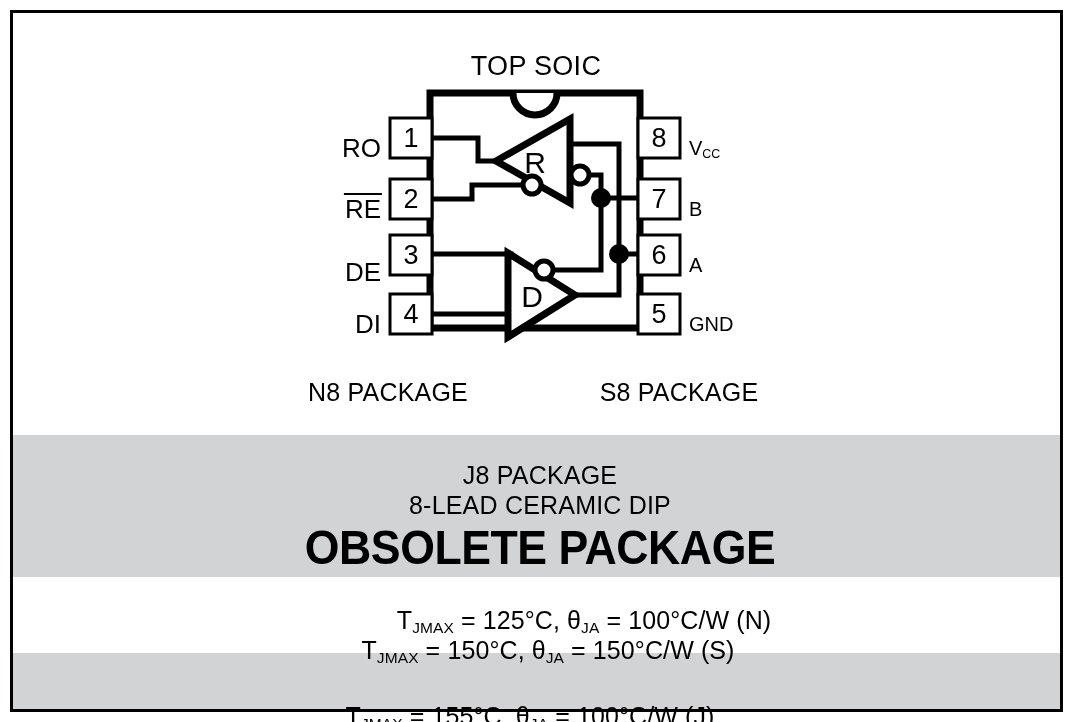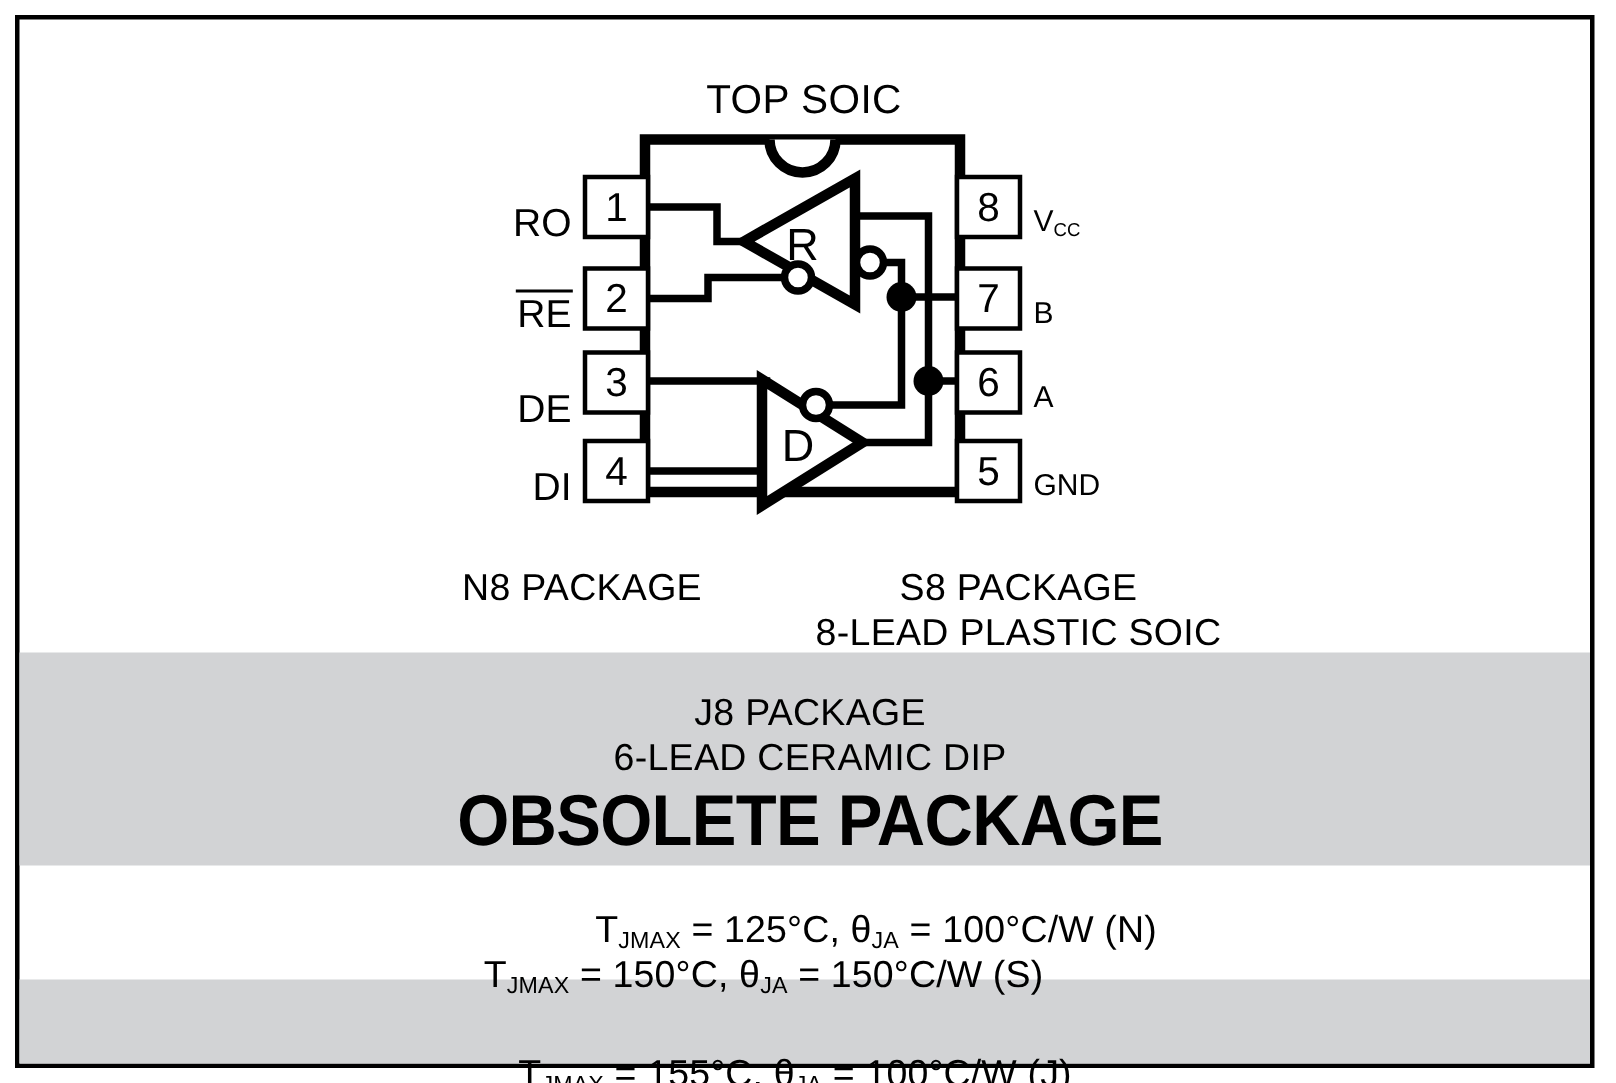--- a/index.html
+++ b/index.html
@@ -98,21 +98,21 @@
     font-weight: bold;
     letter-spacing: -0.5px;
     transform: translateX(-50%) scaleX(0.93);
     transform-origin: center top;
   }
   .thermal-line {
     font-size: 25px;
     letter-spacing: 0.1px;
   }
   #thermal-n { left: 527px; top: 595px; margin-left: 44px; }
-  #thermal-s { left: 496px; top: 625px; }
+  #thermal-s { left: 535px; top: 625px; }
   #thermal-j { left: 517px; top: 655px; margin-top: 36px; }
 </style>
 </head>
 <body>
 
 <div id="page">
   <div id="frame">
 
     <div class="band" id="band-obsolete"></div>
     <div class="band" id="band-thermal-j"></div>
@@ -207,24 +207,23 @@
 
     <div class="txt pin-label-right" style="left:676px; top:196px;">B</div>
 
     <div class="txt pin-label-right" style="left:676px; top:252px;">A</div>
 
     <div class="txt pin-label-right" style="left:676px; top:311px;">GND</div>
 
     <div class="txt ctr pkg-line" id="pkg-n8-1">N8 PACKAGE</div>
 
     <div class="txt ctr pkg-line" id="pkg-s8-1">S8 PACKAGE</div>
-    <div class="txt ctr pkg-line" id="pkg-s8-2">8-LEAD PLASTIC SOIC</div>
 
     <div class="txt ctr pkg-line" id="pkg-j8-1">J8 PACKAGE</div>
-    <div class="txt ctr pkg-line" id="pkg-j8-2">6-LEAD CERAMIC DIP</div>
+    <div class="txt ctr pkg-line" id="pkg-j8-2">8-LEAD CERAMIC DIP</div>
 
     <div class="txt" id="obsolete-heading">OBSOLETE PACKAGE</div>
 
     <div class="txt ctr thermal-line" id="thermal-n">
       <span>T</span><sub>JMAX</sub><span> = </span><span>125°C</span><span>, </span><span>θ</span><sub>JA</sub><span> = </span><span>100°C/W</span><span> </span><span>(N)</span>
     </div>
 
     <div class="txt ctr thermal-line" id="thermal-s">
       <span>T</span><sub>JMAX</sub><span> = </span><span>150°C</span><span>, </span><span>θ</span><sub>JA</sub><span> = </span><span>150°C/W</span><span> </span><span>(S)</span>
     </div>

